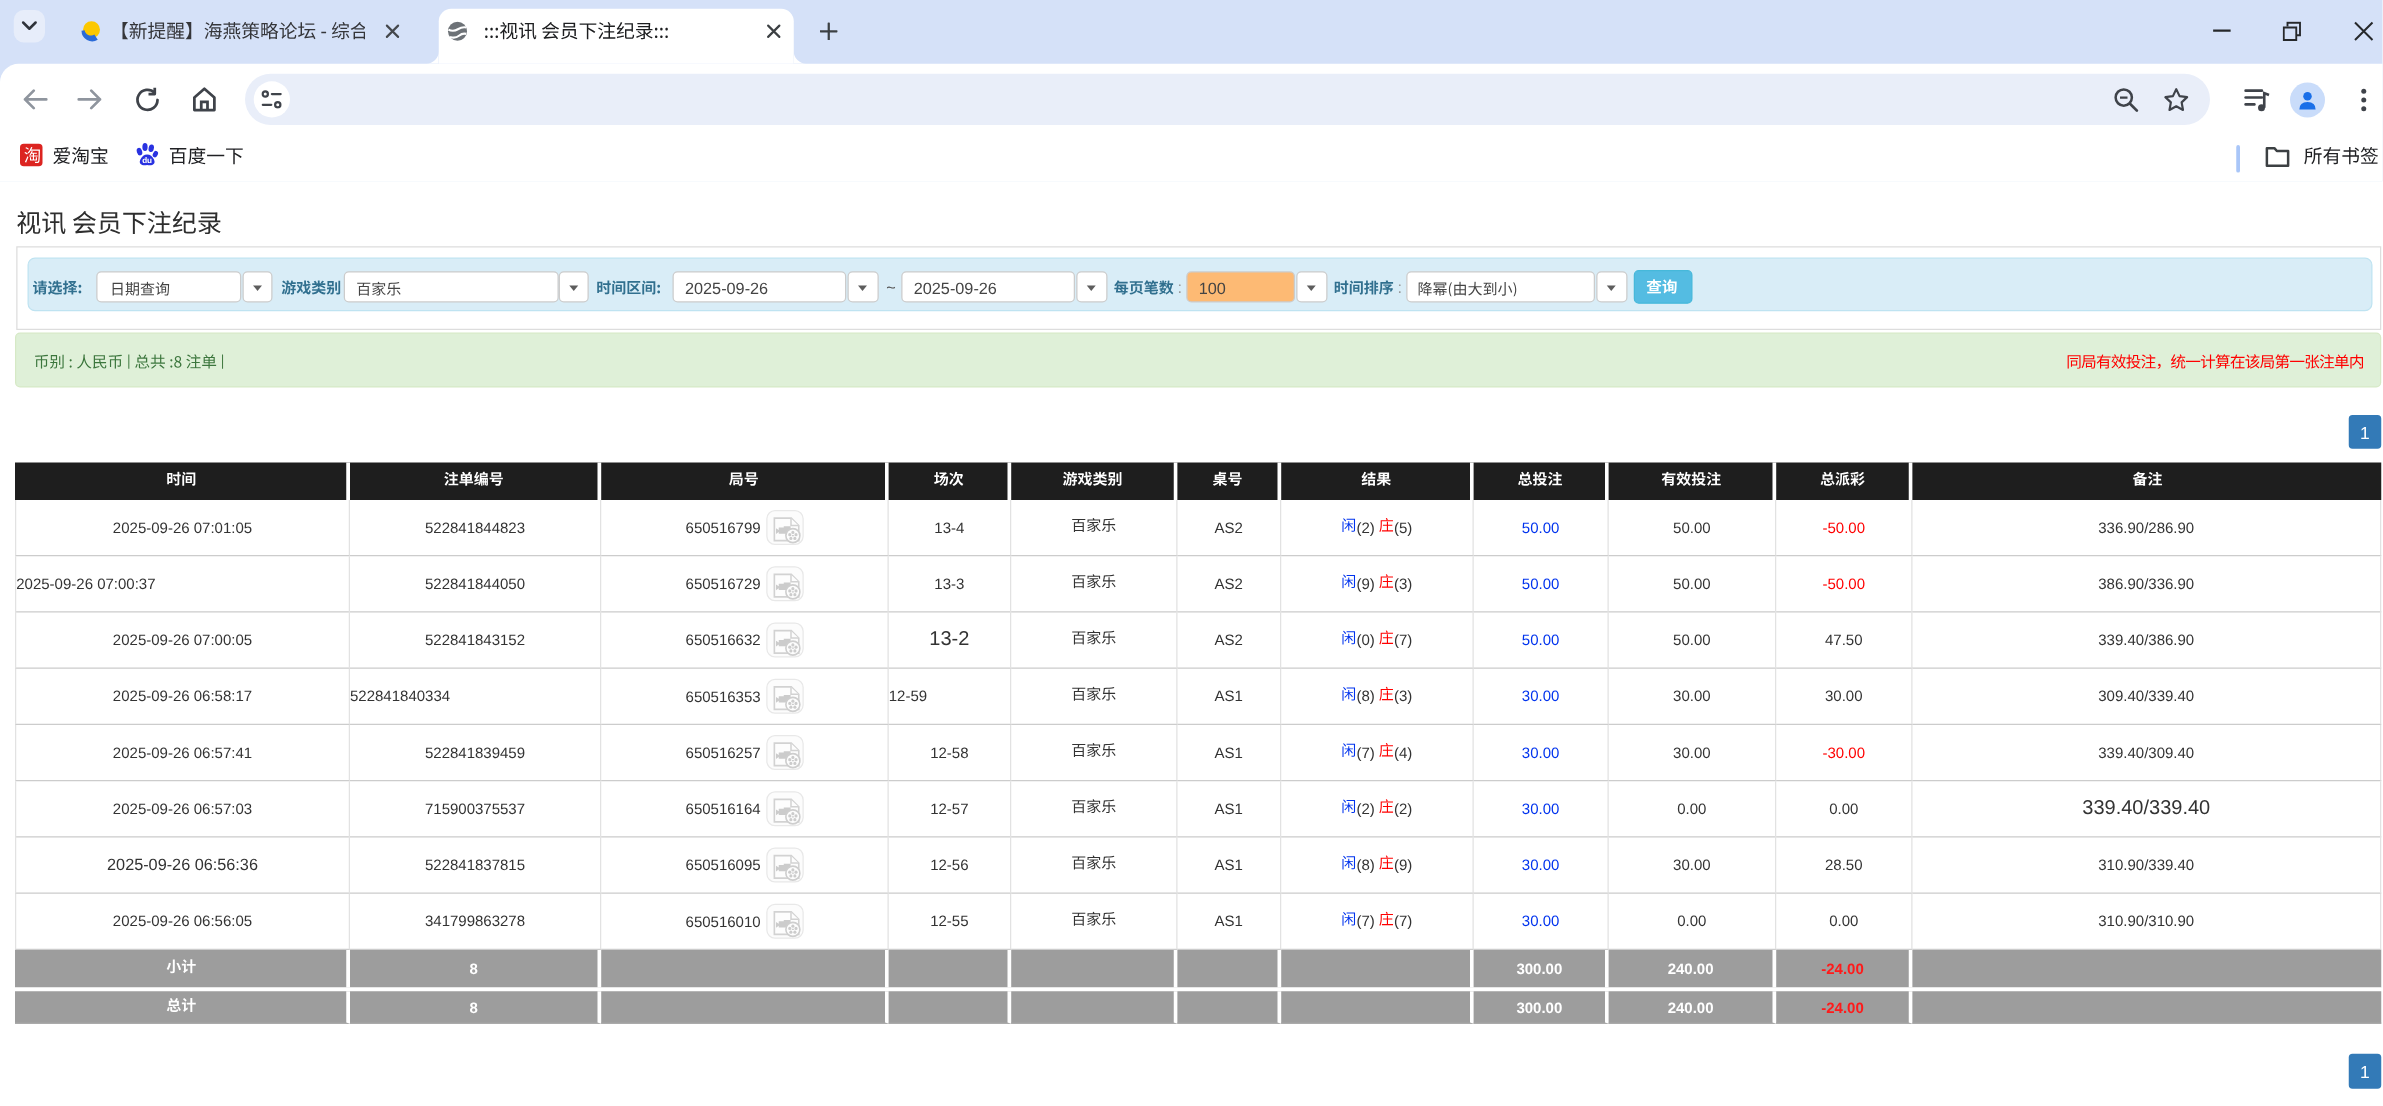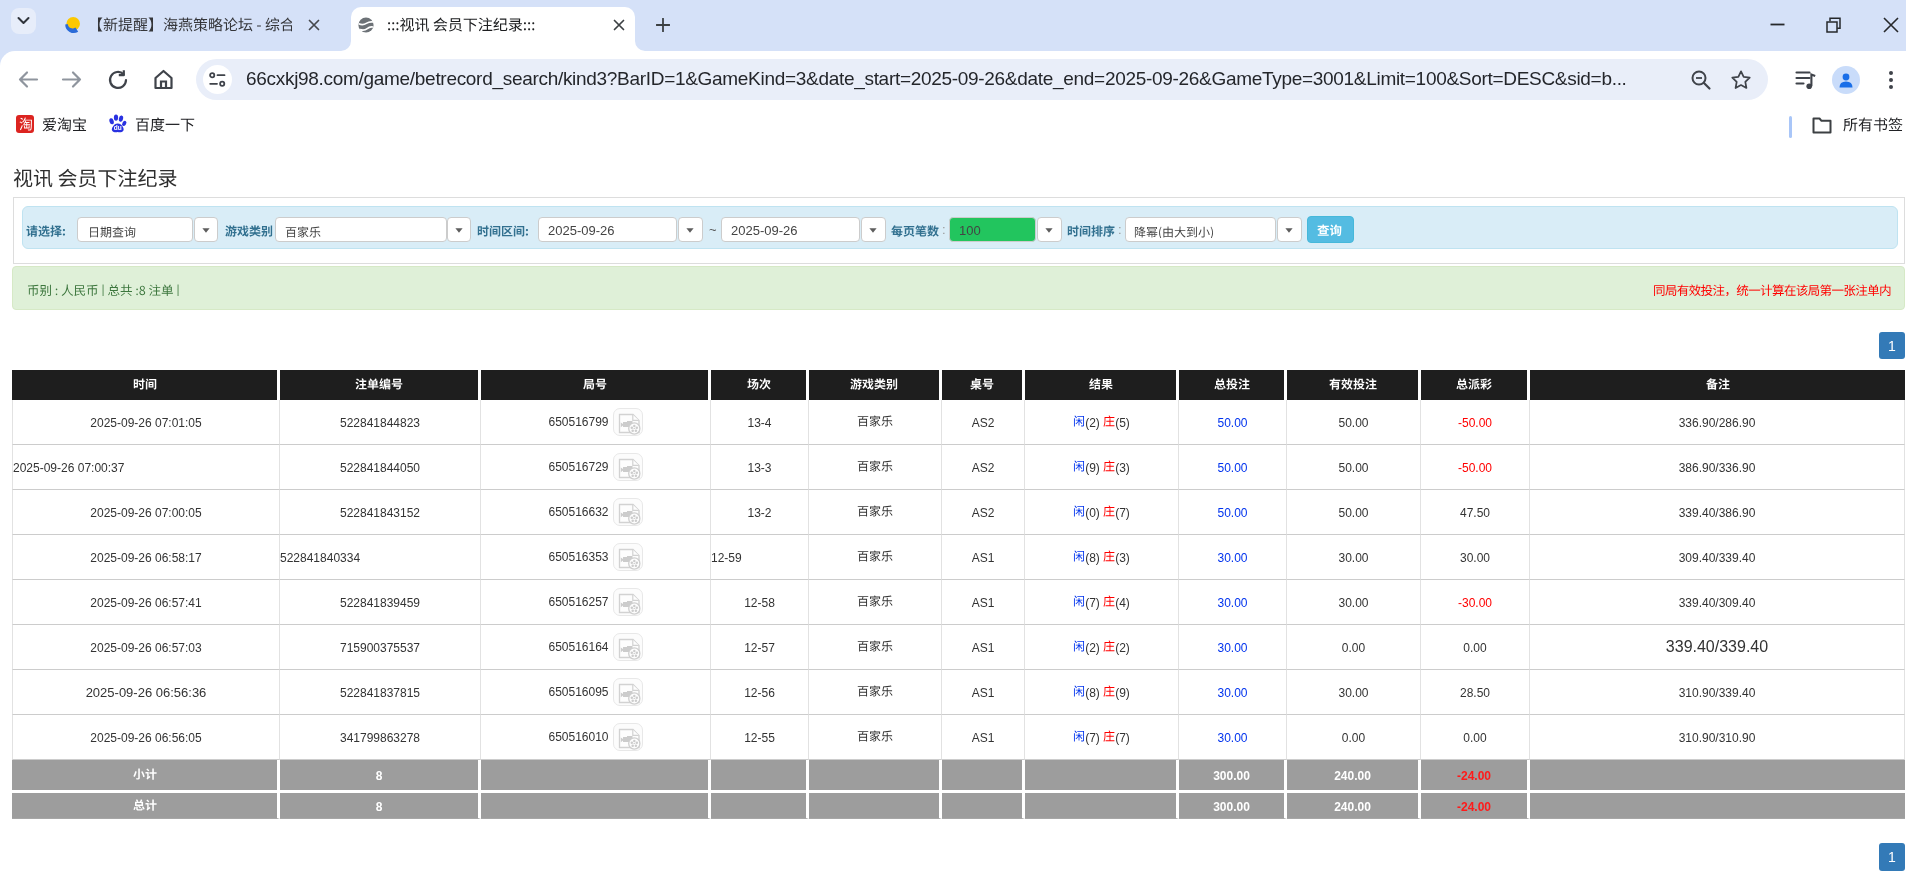--- a/index.html
+++ b/index.html
@@ -214,21 +214,20 @@
 <div style="position:absolute;left:196px;top:59px;width:1572px;height:41px;border-radius:20.5px;background:#e9eef9"></div>
 <div style="position:absolute;left:203px;top:65px;width:29px;height:29px;border-radius:50%;background:#fff"></div>
 <svg style="position:absolute;left:209px;top:72px" width="17" height="15" viewBox="0 0 17 15">
       <g stroke="#3f434a" stroke-width="1.8" stroke-linecap="round">
         <circle cx="3.2" cy="3.2" r="2.1" fill="none"></circle>
         <path d="M8.5 3.2 L15.5 3.2"></path>
         <path d="M1.2 11.8 L8 11.8"></path>
         <circle cx="13.2" cy="11.8" r="2.1" fill="none"></circle>
       </g>
     </svg>
-<div class="t" style="left:246px;top:68px;font-size:19px;color:#24262b;letter-spacing:-0.3px">66cxkj98.com/game/betrecord_search/kind3?BarID=1&amp;GameKind=3&amp;date_start=2025-09-26&amp;date_end=2025-09-26&amp;GameType=3001&amp;Limit=100&amp;Sort=DESC&amp;sid=b...</div>
 <svg style="position:absolute;left:1690px;top:69px" width="22" height="22" viewBox="0 0 22 22">
       <circle cx="9" cy="9" r="6.5" fill="none" stroke="#3f434a" stroke-width="2"></circle>
       <path d="M6 9 L12 9" stroke="#3f434a" stroke-width="1.8"></path>
       <path d="M14 14 L19.5 19.5" stroke="#3f434a" stroke-width="2.2" stroke-linecap="round"></path>
     </svg>
 <svg style="position:absolute;left:1730px;top:69px" width="22" height="22" viewBox="0 0 24 24">
       <path d="M12 2.5 L14.9 8.6 L21.5 9.5 L16.7 14.1 L17.9 20.7 L12 17.5 L6.1 20.7 L7.3 14.1 L2.5 9.5 L9.1 8.6 Z" fill="none" stroke="#3f434a" stroke-width="1.9" stroke-linejoin="round"></path>
     </svg>
 <svg style="position:absolute;left:1795px;top:70px" width="22" height="20" viewBox="0 0 22 20">
       <g stroke="#3f434a" stroke-width="2.1" stroke-linecap="round">
@@ -374,21 +373,21 @@
   </svg>
 <div class="t" style="left:891px;top:223px"><svg class="cj" style="width:48.0px;height:12.0px;" viewBox="0 0 48.0 12.0">
       <g fill="#31708f" transform="translate(0,10.56) scale(0.012000,-0.012000)">
         <use href="#b6BCF" x="0"></use>
         <use href="#b9875" x="1000"></use>
         <use href="#b7B14" x="2000"></use>
         <use href="#b6570" x="3000"></use>
       </g>
     </svg></div>
 <div class="t" style="left:942px;top:222px;font-size:13px;color:#999">:</div>
-<div style="position:absolute;left:949px;top:217px;width:87px;height:25px;background:#22c55e;border:1px solid #ccc;border-radius:4px">
+<div style="position:absolute;left:949px;top:217px;width:87px;height:25px;background:#fdba74;border:1px solid #ccc;border-radius:4px">
     <span style="position:absolute;left:9px;top:4.5px;font-size:13px;color:#444">100</span>
   </div>
 <div style="position:absolute;left:1037px;top:217px;width:24.5px;height:25px;background:#fff;border:1px solid #ccc;border-radius:4px"></div>
 <svg style="position:absolute;left:1045px;top:227.5px" width="8" height="5" viewBox="0 0 8 5">
     <path d="M0.4 0.3 L7.6 0.3 L4 4.7 Z" fill="#5d5d5d"></path>
   </svg>
 <div class="t" style="left:1067px;top:223px"><svg class="cj" style="width:48.0px;height:12.0px;" viewBox="0 0 48.0 12.0">
       <g fill="#31708f" transform="translate(0,10.56) scale(0.012000,-0.012000)">
         <use href="#b65F6" x="0"></use>
         <use href="#b95F4" x="1000"></use>
@@ -643,21 +642,21 @@
               <path d="M15.8 3.7 L15.8 9.3 L21.8 9.3" fill="#fdfdfd" stroke="#d2d2d2" stroke-width="1.2"></path>
               <path d="M3.8 11.5 L6 13 L6 11 L10 11 L10 10 L15.5 10 L15.5 12 L16.5 12 L16.5 16 L6 16 L6 14.5 L3.8 16.2 Z" fill="#ccc"></path>
               <circle cx="17.3" cy="17.5" r="5.6" fill="#fdfdfd" stroke="#cecece" stroke-width="1.3"></circle>
               <circle cx="17.3" cy="14.9" r="1.25" fill="#ccc"></circle>
               <circle cx="14.8" cy="16.7" r="1.25" fill="#ccc"></circle>
               <circle cx="19.8" cy="16.7" r="1.25" fill="#ccc"></circle>
               <circle cx="15.7" cy="19.7" r="1.25" fill="#ccc"></circle>
               <circle cx="18.9" cy="19.7" r="1.25" fill="#ccc"></circle>
               <path d="M16.5 17.5 L18.1 17.5" stroke="#ccc" stroke-width="0.9"></path>
             </svg></span></td>
-        <td style="height:45px;border-right:1px solid #e2e2e2;border-bottom:1px solid #ccc;text-align:center;vertical-align:middle"><span style="font-size:12px;color:#333;">13-2</span></td>
+        <td style="height:45px;border-right:1px solid #e2e2e2;border-bottom:1px solid #ccc;text-align:center;vertical-align:middle"><span style="font-size:16px;color:#333;">13-2</span></td>
         <td style="height:45px;border-right:1px solid #e2e2e2;border-bottom:1px solid #ccc;text-align:center;vertical-align:middle"><svg class="cj" style="width:36.0px;height:12.0px;" viewBox="0 0 36.0 12.0">
             <g fill="#333" transform="translate(0,10.56) scale(0.012000,-0.012000)">
               <use href="#r767E" x="0"></use>
               <use href="#r5BB6" x="1000"></use>
               <use href="#r4E50" x="2000"></use>
             </g>
           </svg></td>
         <td style="height:45px;border-right:1px solid #e2e2e2;border-bottom:1px solid #ccc;text-align:center;vertical-align:middle"><span style="font-size:12px;color:#333;">AS2</span></td>
         <td style="height:45px;border-right:1px solid #e2e2e2;border-bottom:1px solid #ccc;text-align:center;vertical-align:middle"><svg class="cj" style="width:12.0px;height:12.0px;" viewBox="0 0 12.0 12.0">
             <g fill="#0033ee" transform="translate(0,10.56) scale(0.012000,-0.012000)">

